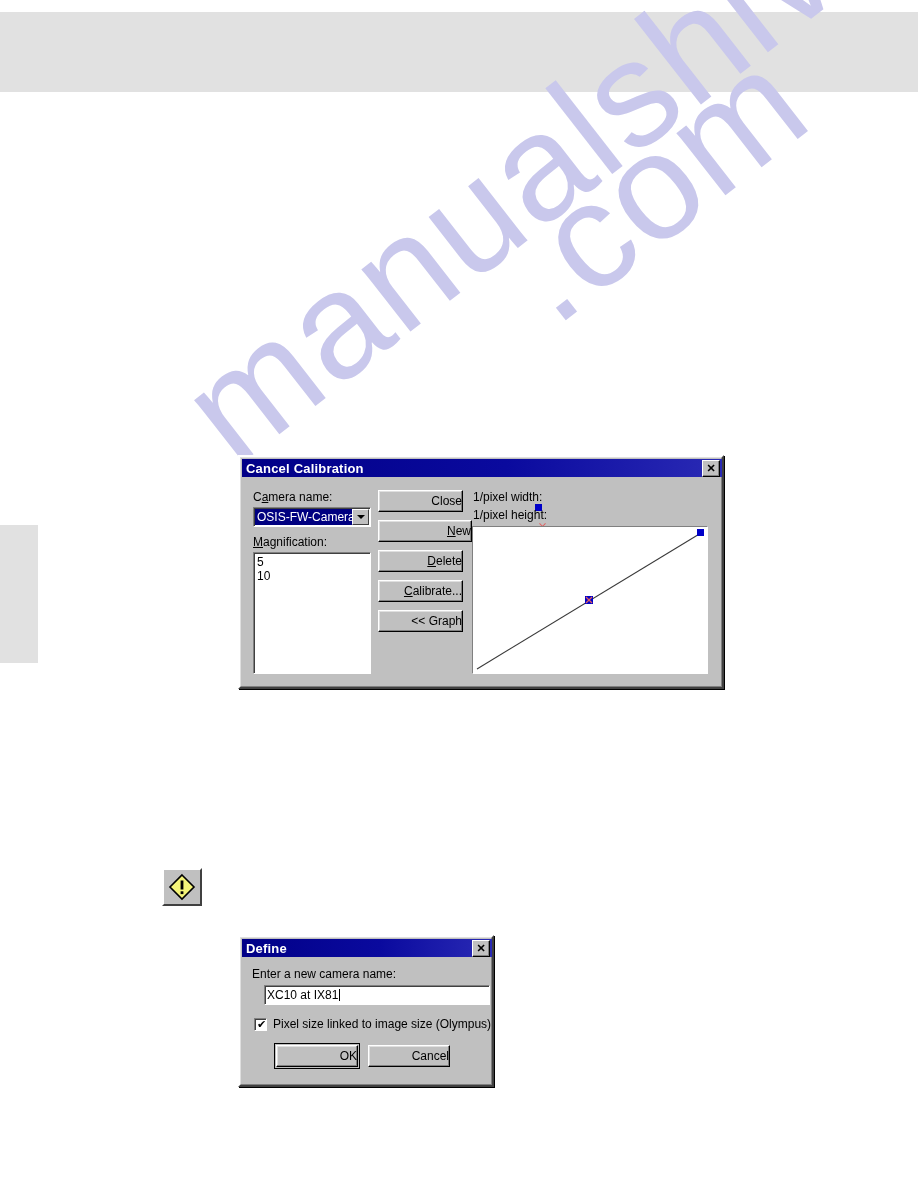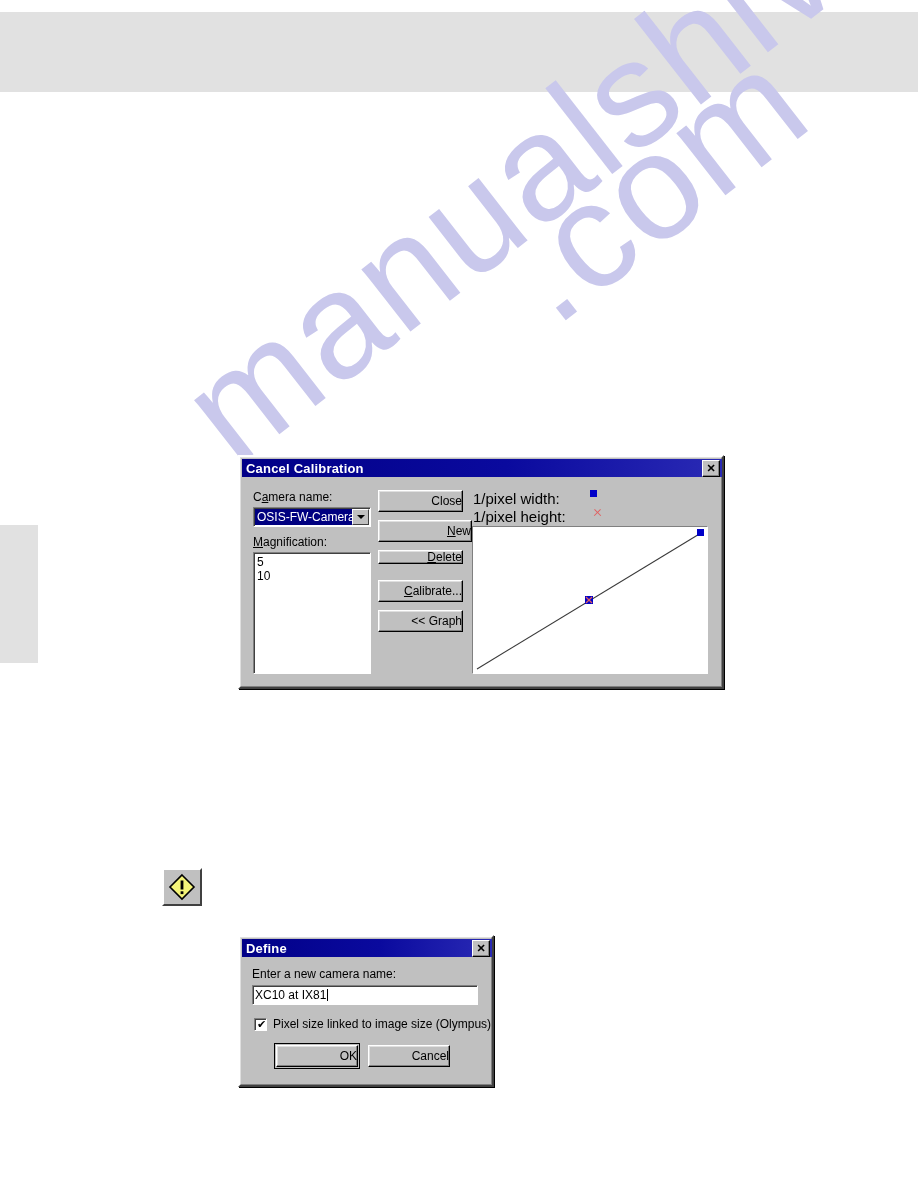--- a/index.html
+++ b/index.html
@@ -233,25 +233,26 @@
   .plot-frame {
     position: absolute;
     background: #ffffff;
     overflow: hidden;
   }
   .plot-frame svg { display: block; }
 
   .legend-row {
     position: absolute;
     display: flex;
-    align-items: flex-start;
-    font-size: 15px;
-    color: #000000;
-    font-family: "Liberation Sans", sans-serif;
-    white-space: nowrap;
+    align-items: flex-end;
+    font-size: 12px;
+    color: #000000;
+    font-family: "Liberation Sans", sans-serif;
+    white-space: nowrap;
+    flex-direction: column;
   }
   .legend-swatch-sq {
     width: 7px;
     height: 7px;
     background: #0000c8;
     display: inline-block;
   }
   .legend-swatch-x {
     width: 9px;
     height: 9px;
@@ -272,20 +273,21 @@
   .textfield {
     position: absolute;
     background: #ffffff;
     display: flex;
     align-items: center;
     padding-left: 2px;
     font-size: 12px;
     color: #000000;
     font-family: "Liberation Sans", sans-serif;
     white-space: nowrap;
+    margin-left: 12px;
   }
   .caret {
     display: inline-block;
     width: 1px;
     height: 12px;
     background: #000000;
     margin-left: 1px;
   }
 
   .checkbox-row {
@@ -370,21 +372,21 @@
   </div>
 
   <div class="btn" style="left:138px; top:33px; width:85px; height:22px;">
     <span>Close</span>
   </div>
 
   <div class="btn" style="left:138px; top:63px; width:94px; height:22px;">
     <span><u>N</u>ew</span>
   </div>
 
-  <div class="btn" style="left:138px; top:93px; width:85px; height:14px;">
+  <div class="btn" style="left:138px; top:93px; width:85px; height:22px;">
     <span><u>D</u>elete</span>
   </div>
 
   <div class="btn" style="left:138px; top:123px; width:85px; height:22px;">
     <span><u>C</u>alibrate...</span>
   </div>
 
   <div class="btn" style="left:138px; top:153px; width:85px; height:22px;">
     <span>&lt;&lt; Graph</span>
   </div>

